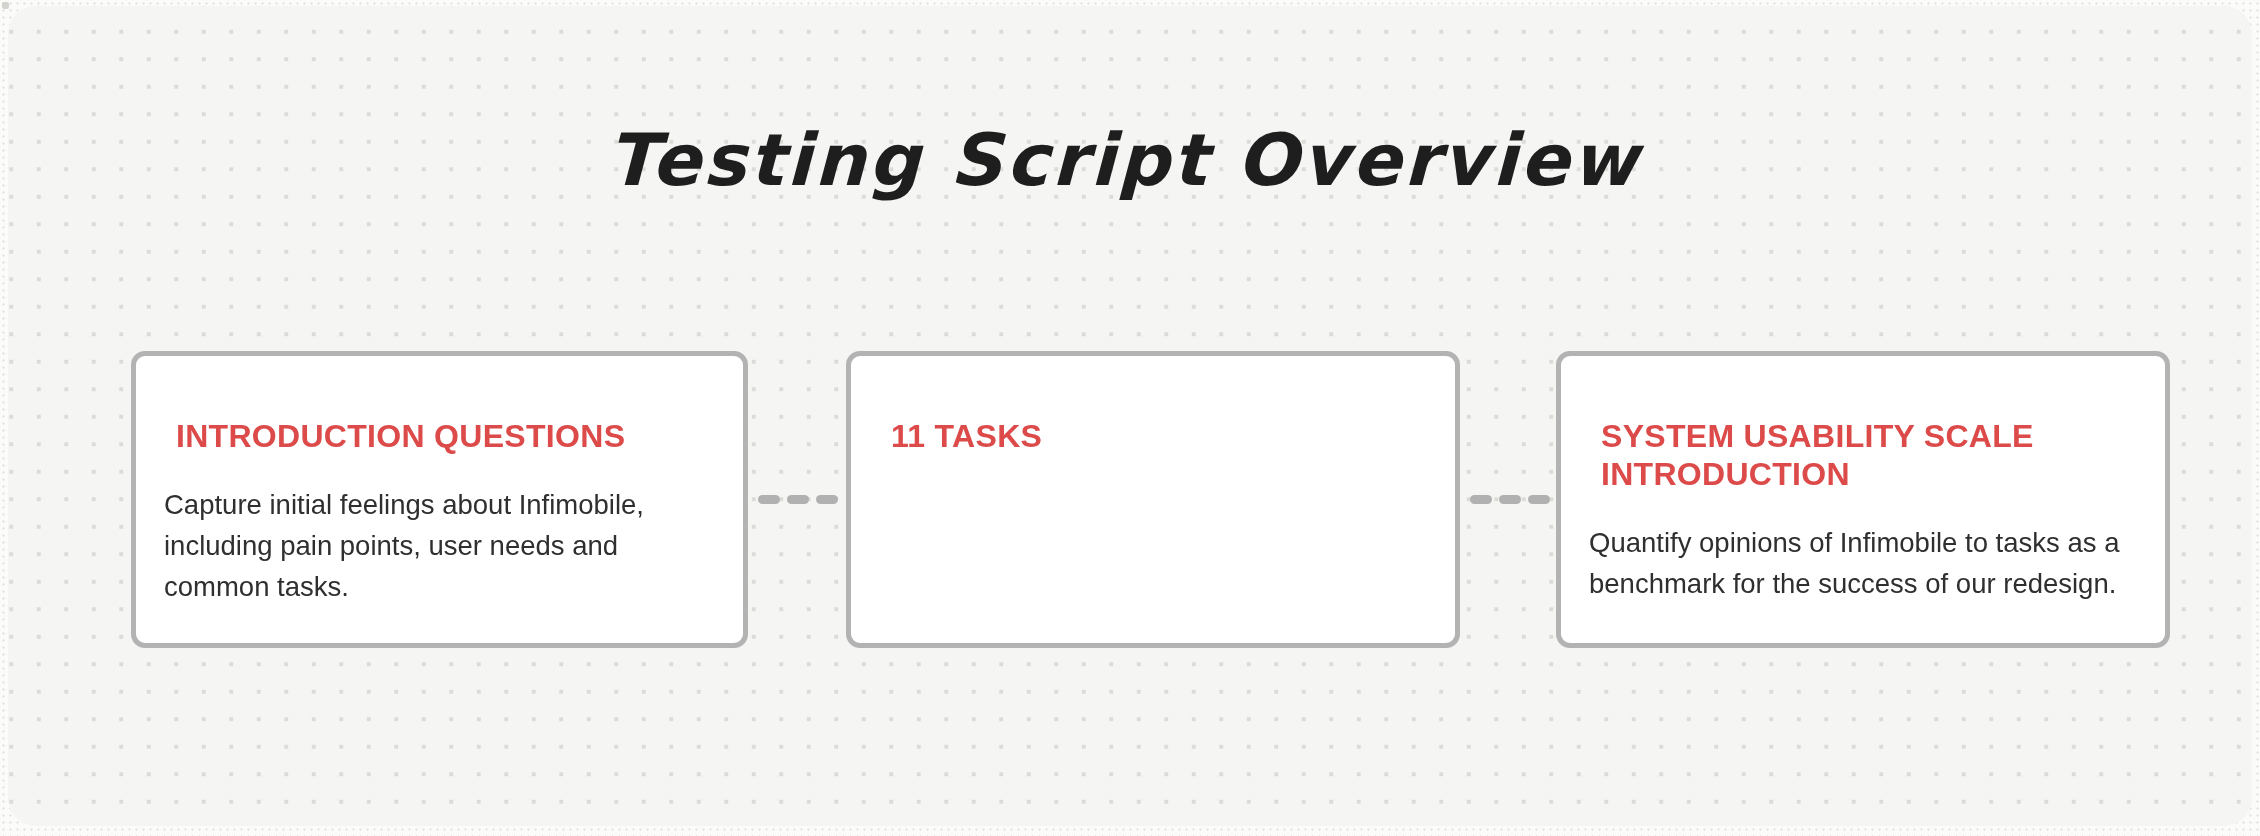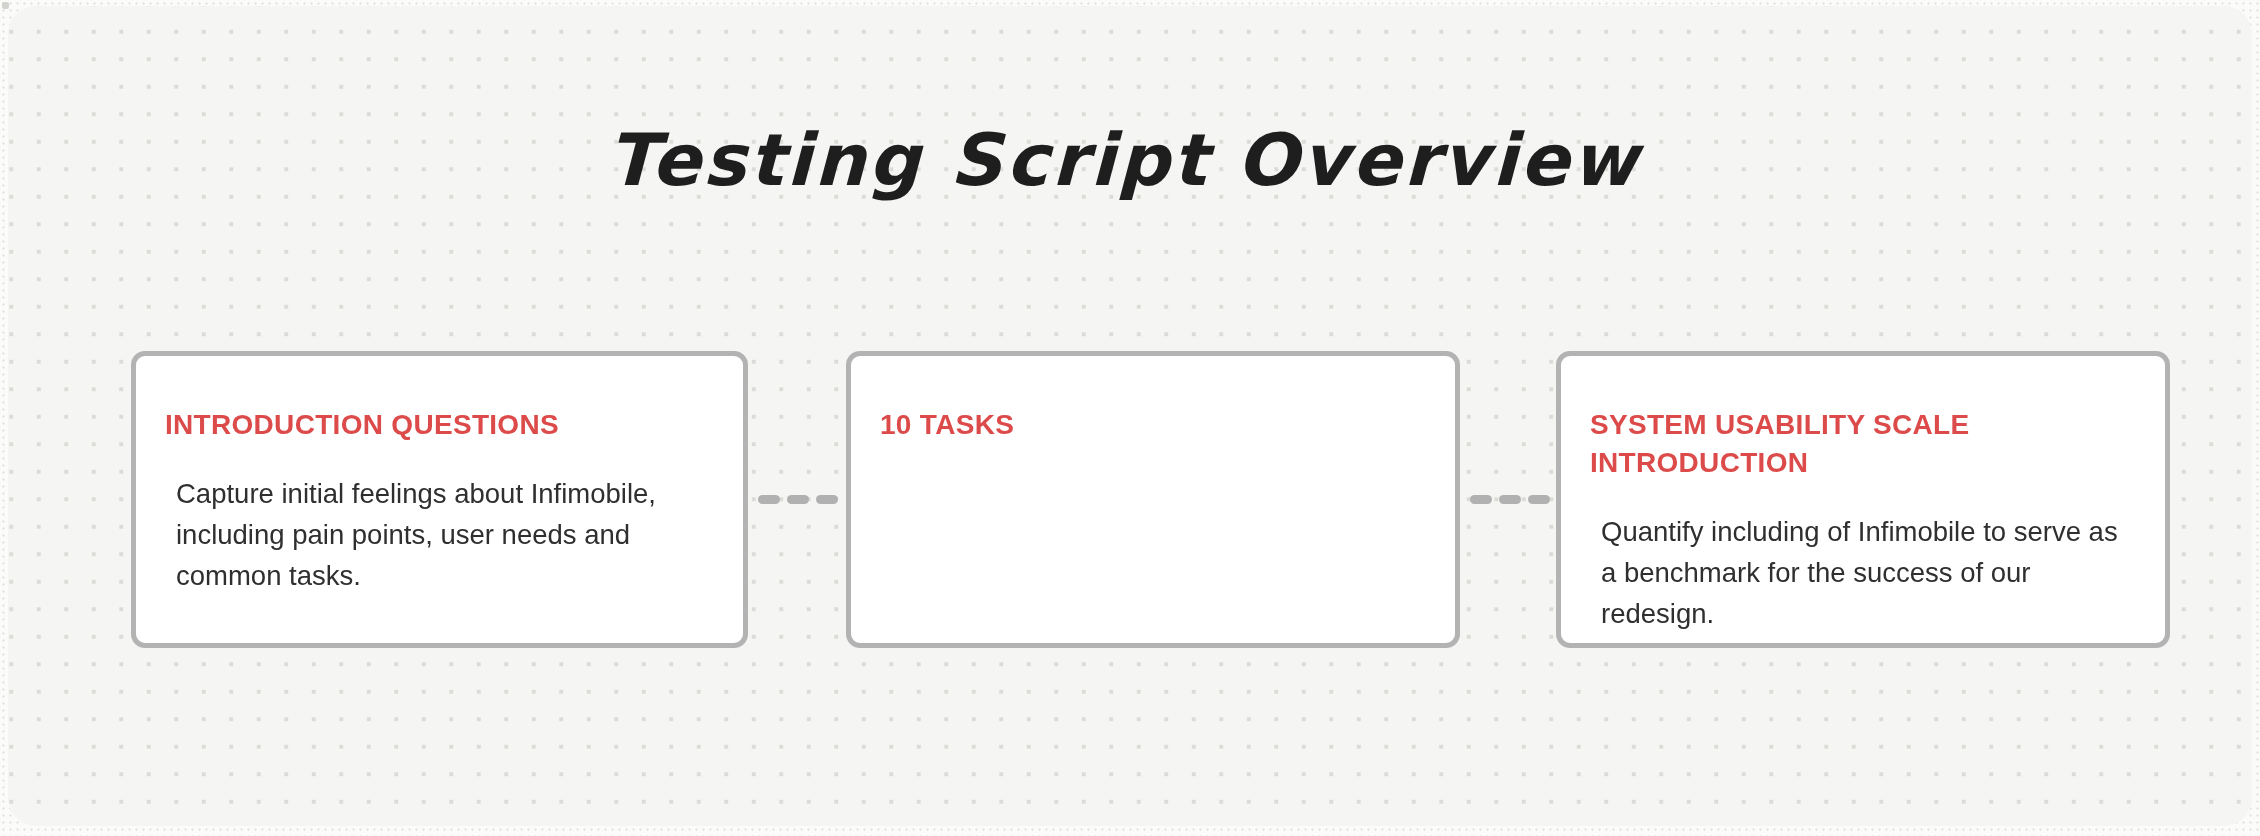--- a/index.html
+++ b/index.html
@@ -45,29 +45,29 @@
     box-sizing: border-box;
     background: #ffffff;
     border: 5px solid #b3b3b3;
     border-radius: 14px;
     padding: 49px 28px 0 28px;
   }
   .card-1 { left: 123px; width: 617px; }
   .card-2 { left: 838px; width: 614px; }
   .card-3 { left: 1548px; width: 614px; }
   .card-heading {
-    font-size: 28px;
+    font-size: 32px;
     line-height: 38px;
     font-weight: 700;
     letter-spacing: 0.3px;
     color: #dc4a4a;
-    margin: 1px;
+    margin: 12px;
   }
   .card-body {
-    margin: 29px 0 0 12px;
+    margin: 29px 0 0 0;
     font-size: 27.5px;
     line-height: 41px;
     color: #2f2f2f;
   }
   .connector {
     position: absolute;
     top: 489px;
     display: flex;
     gap: 7px;
     align-items: center;
@@ -100,29 +100,29 @@
     <div class="card-body">Capture initial feelings about Infimobile, including pain points, user needs and common tasks.</div>
   </div>
 
   <div class="connector connector-1">
     <div class="dash"></div>
     <div class="dash"></div>
     <div class="dash"></div>
   </div>
 
   <div class="card card-2">
-    <div class="card-heading">10 TASKS</div>
+    <div class="card-heading">11 TASKS</div>
   </div>
 
   <div class="connector connector-2">
     <div class="dash"></div>
     <div class="dash"></div>
     <div class="dash"></div>
   </div>
 
   <div class="card card-3">
     <div class="card-heading">SYSTEM USABILITY SCALE INTRODUCTION</div>
-    <div class="card-body">Quantify including of Infimobile to serve as a benchmark for the success of our redesign.</div>
+    <div class="card-body">Quantify opinions of Infimobile to tasks as a benchmark for the success of our redesign.</div>
   </div>
 
 </div>
 
 <div class="stray-mark"></div>
 
 </body></html>

